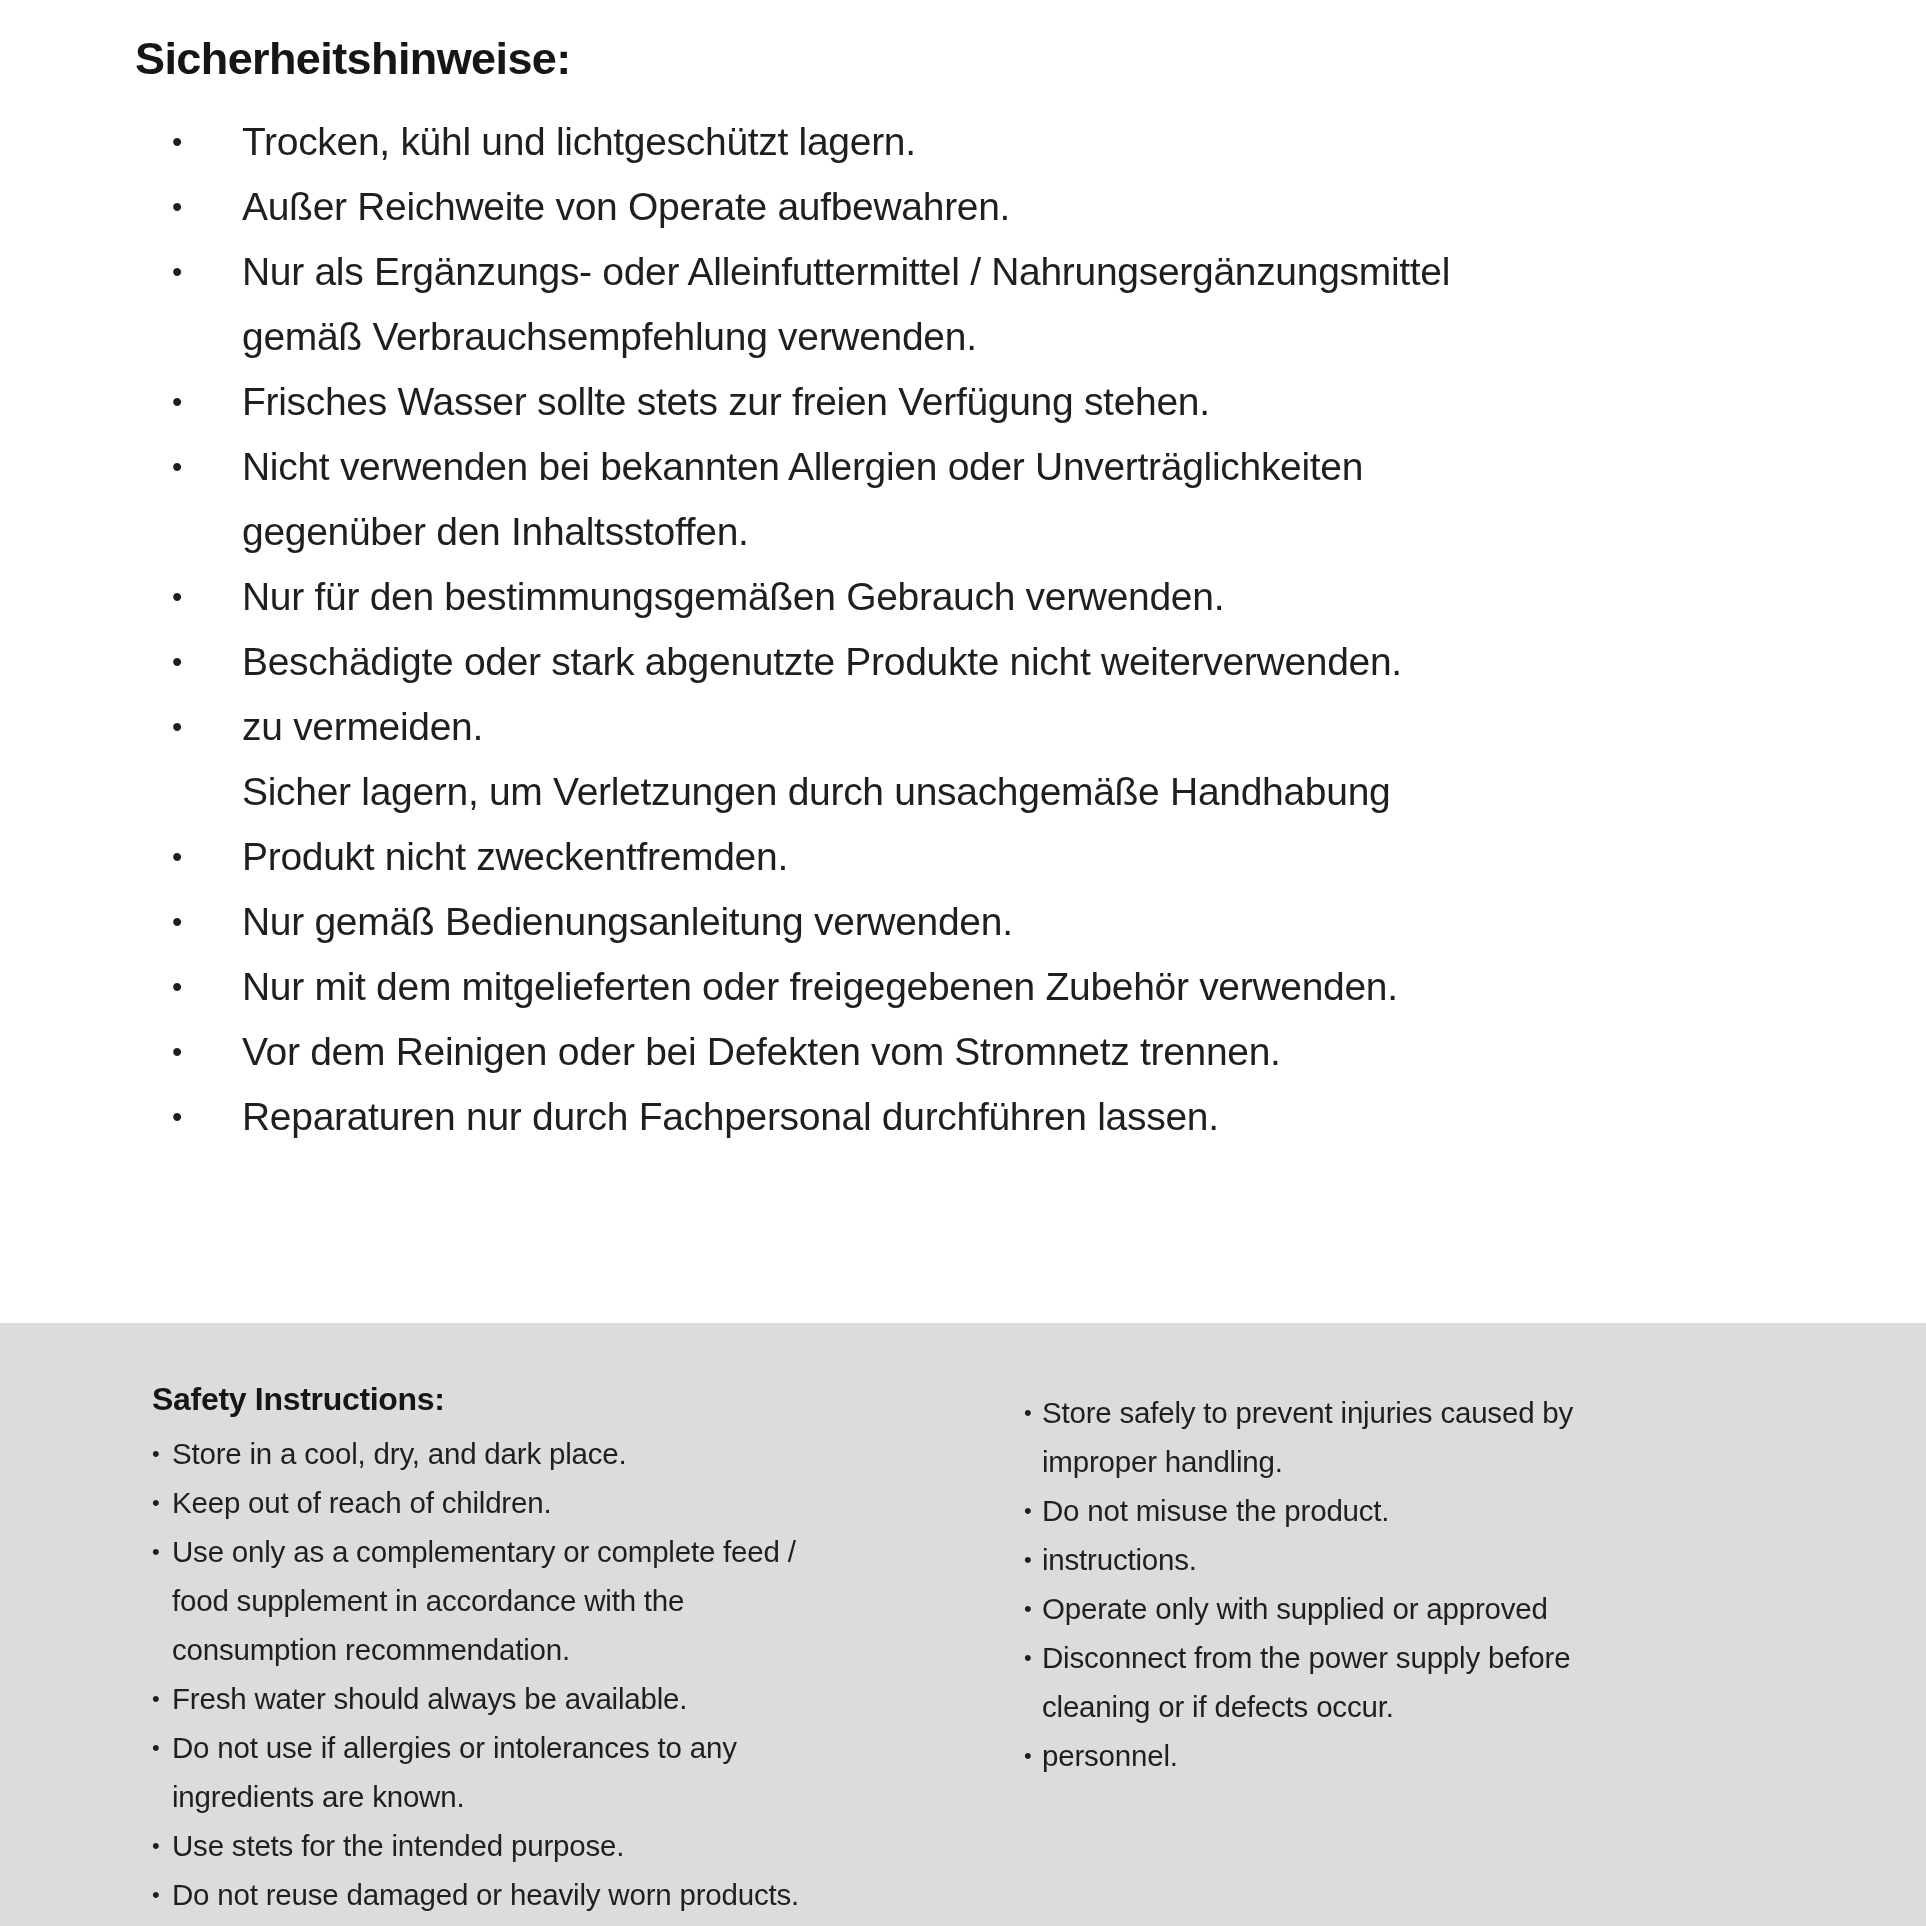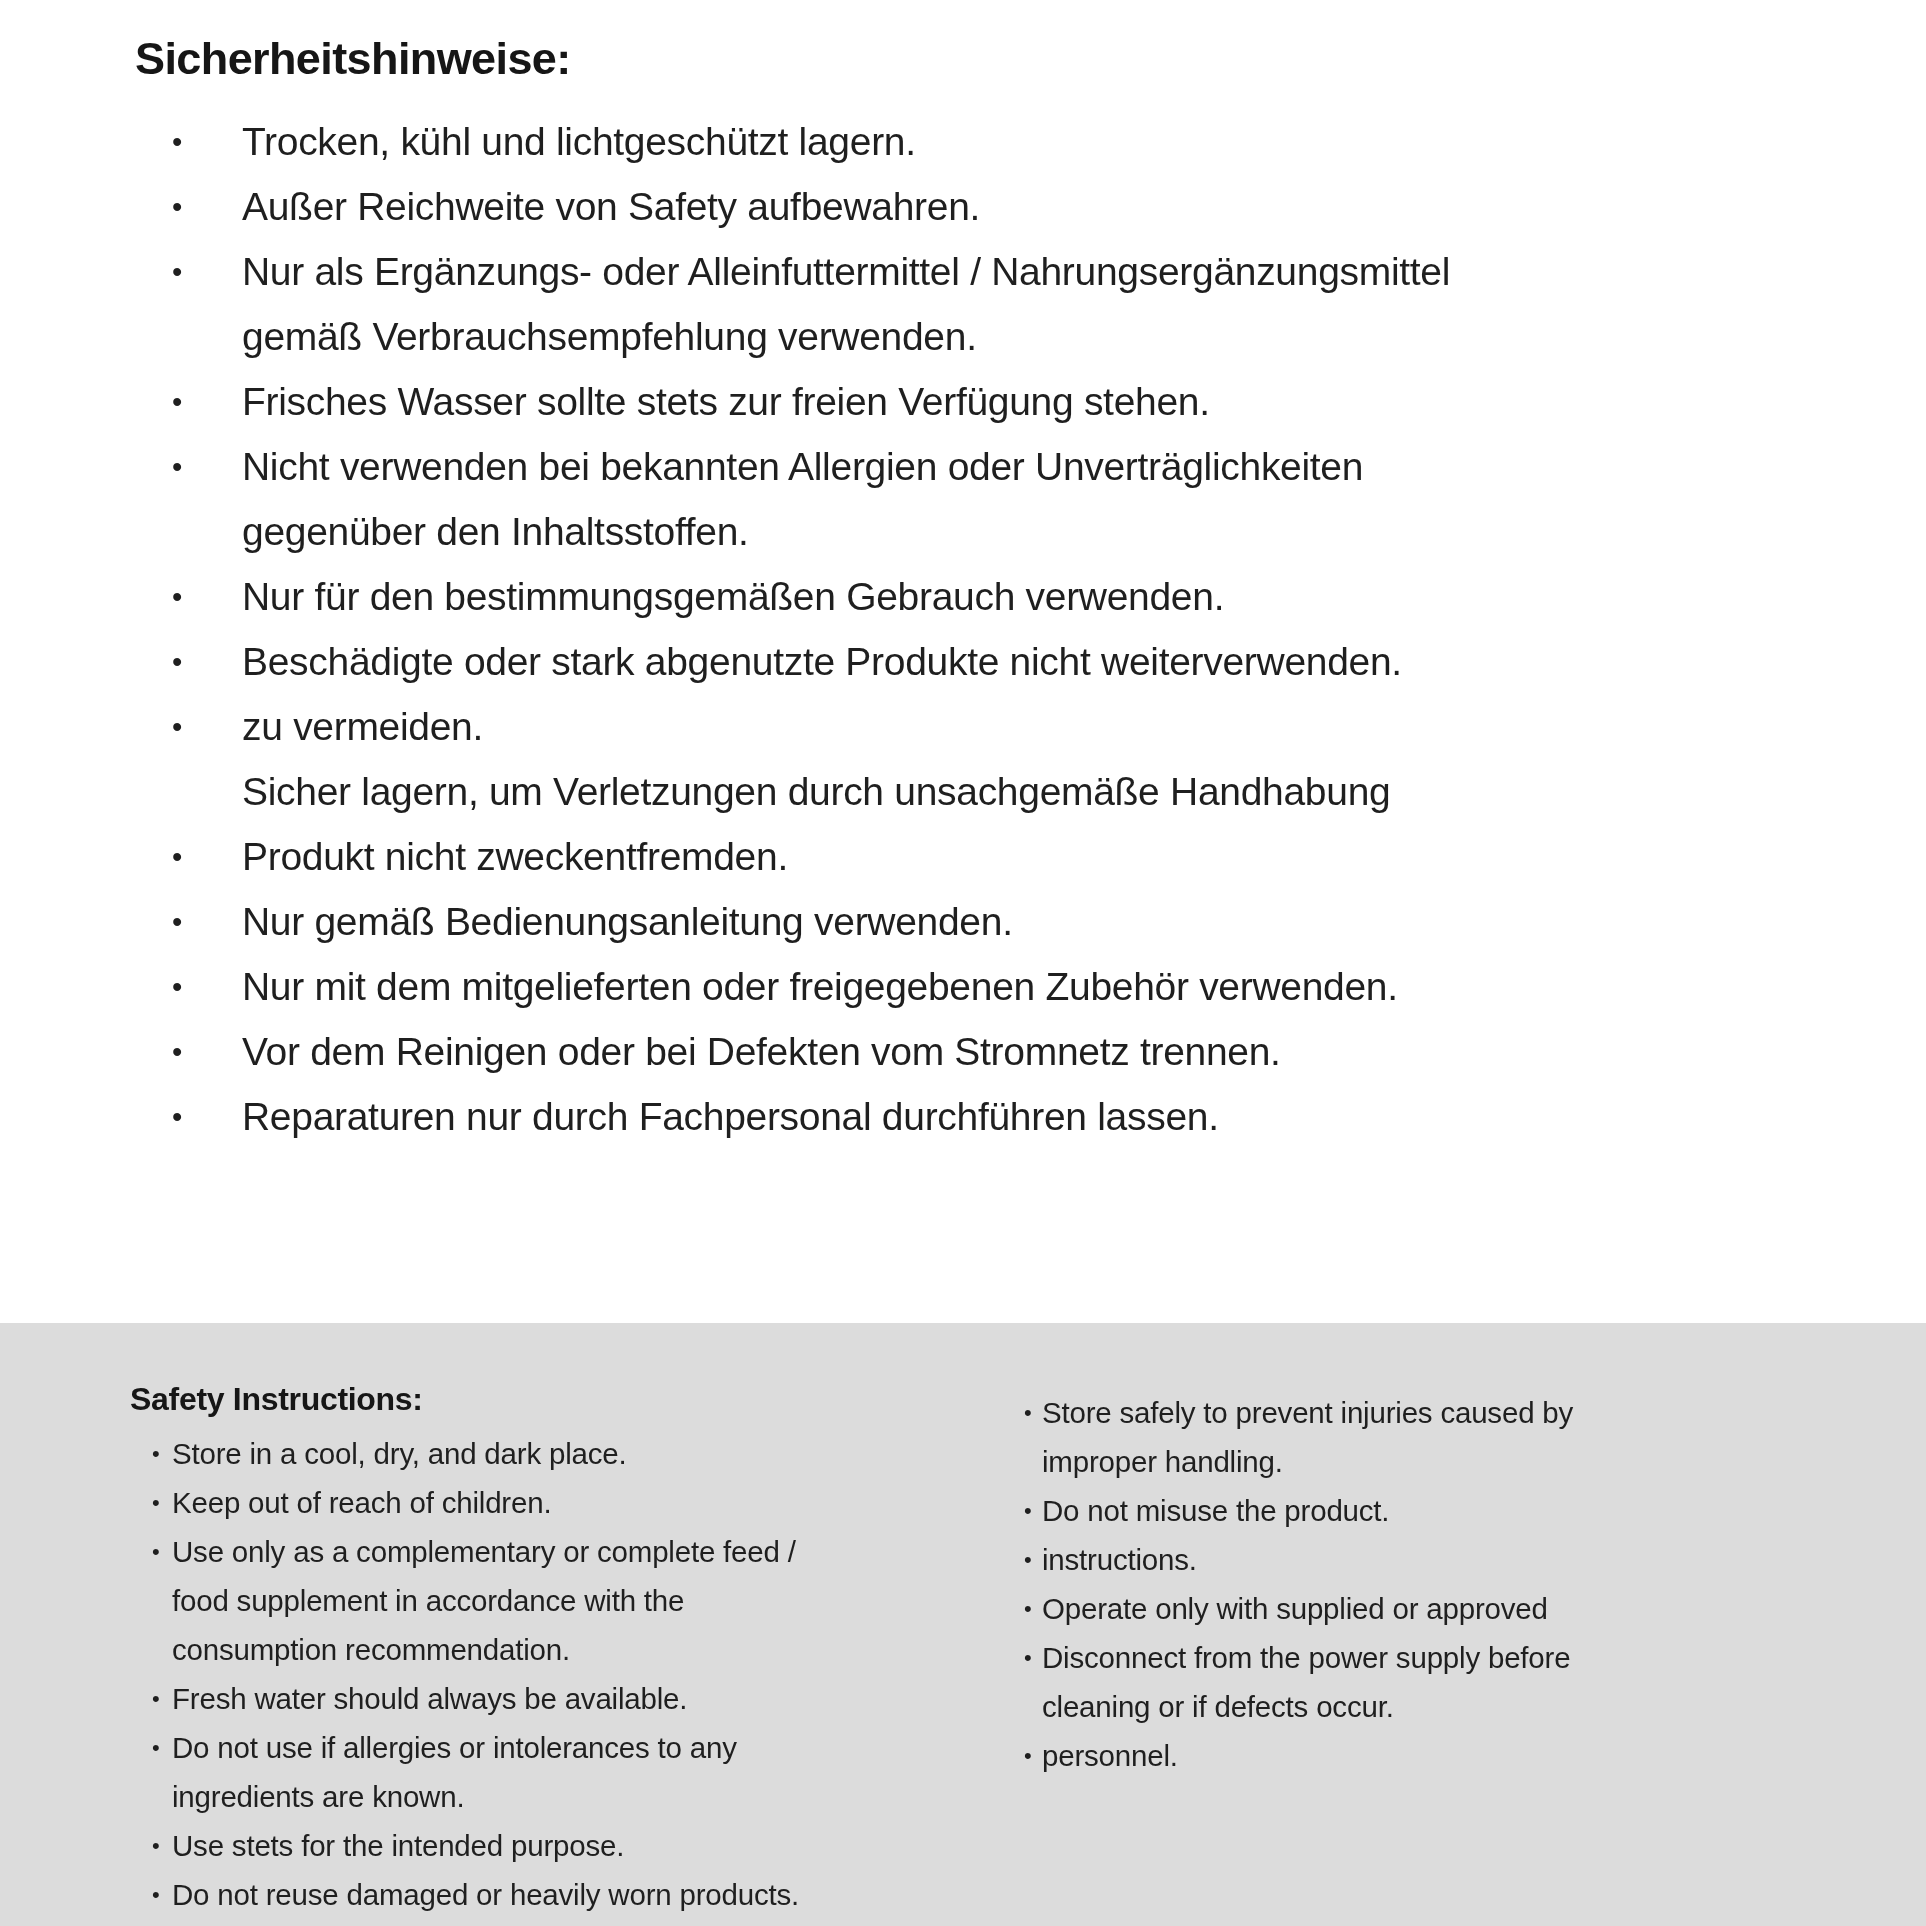--- a/index.html
+++ b/index.html
@@ -32,21 +32,21 @@
 
   
   .gray-section {
     height:639px; background:#dcdcdc;
     display:flex; align-items:flex-start;
   }
   .col-left  { margin:60px 0 0 130px; width:822px; }
   .col-right { margin:51px 0 0 72px; width:892px; }
   .en-heading {
     font-size:32px; font-weight:700; line-height:32px;
-    letter-spacing:-0.3px; color:#161616;
+    letter-spacing:-0.3px; color:#161616;margin-left:22px;
   }
   .en-list { margin-top:14px; font-size:29.5px; letter-spacing:-0.2px; }
   .en-list .li { display:flex; }
   .col-left  .en-list .li { padding-left:22px; }
   .en-list .b   { flex:0 0 20px; line-height:49px; font-size:22px; }
   .col-right .en-list .b { flex:0 0 18px; }
   .en-list .txt { flex:1 1 auto; }
   .en-list .line { line-height:49px; }
 </style>
 </head>
@@ -62,21 +62,21 @@
         <div class="li">
           <span class="b">•</span>
           <span class="txt">
             <div class="line">Trocken, kühl und lichtgeschützt lagern.</div>
           </span>
         </div>
 
         <div class="li">
           <span class="b">•</span>
           <span class="txt">
-            <div class="line">Außer Reichweite von Safety aufbewahren.</div>
+            <div class="line">Außer Reichweite von Operate aufbewahren.</div>
           </span>
         </div>
 
         <div class="li">
           <span class="b">•</span>
           <span class="txt">
             <div class="line">Nur als Ergänzungs- oder Alleinfuttermittel / Nahrungsergänzungsmittel</div>
             <div class="line">gemäß Verbrauchsempfehlung verwenden.</div>
           </span>
         </div>

